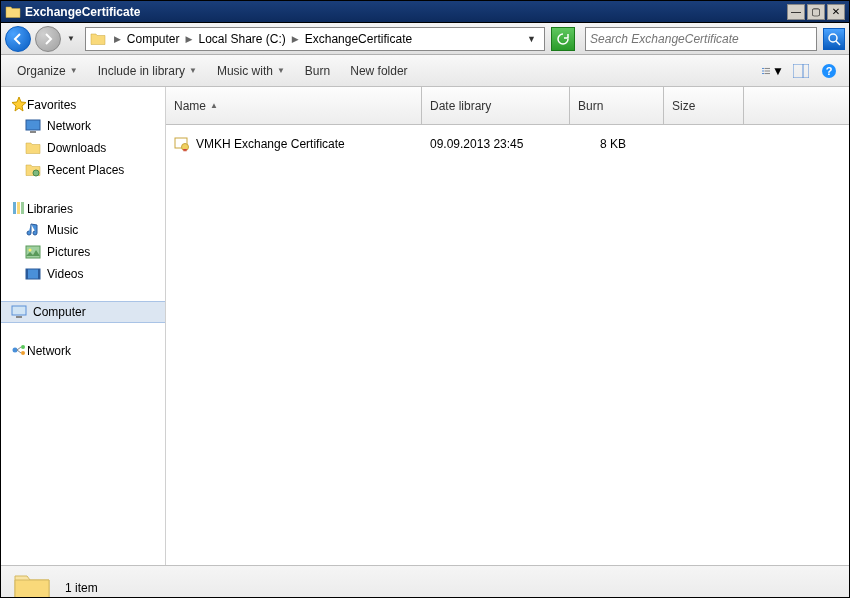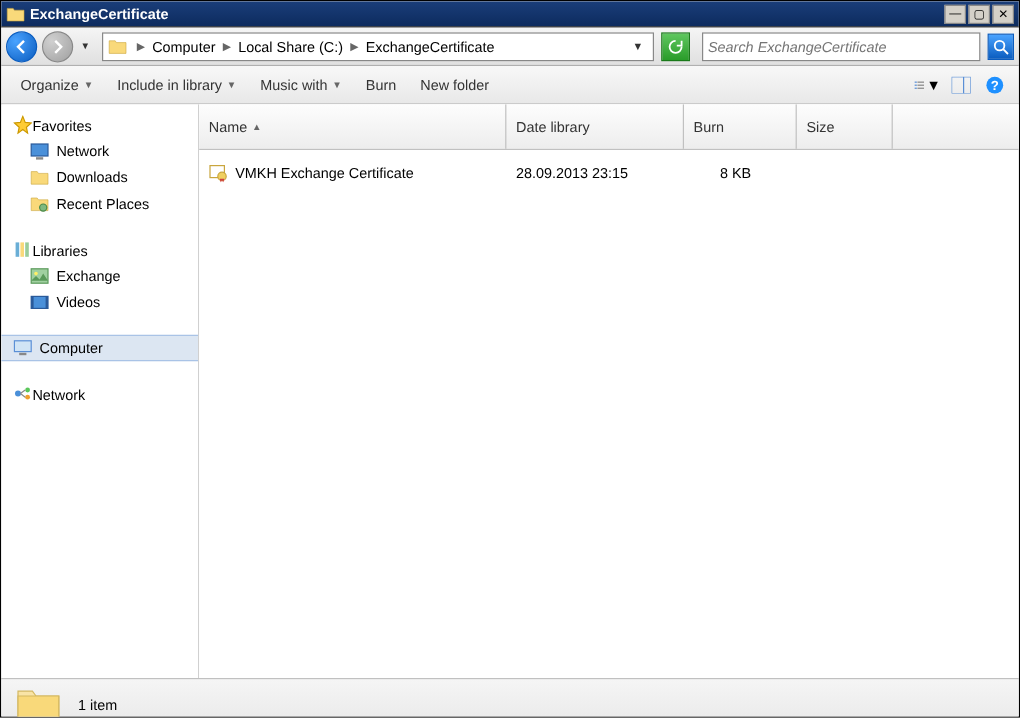--- a/index.html
+++ b/index.html
@@ -218,25 +218,31 @@
       <div class="sb-header">
         <span class="sb-ic"><svg viewBox="0 0 16 16" width="16" height="16">
               <rect x="2" y="2" width="3" height="12" fill="#6aaed6"></rect>
               <rect x="6" y="2" width="3" height="12" fill="#f9d97a"></rect>
               <rect x="10" y="2" width="3" height="12" fill="#9acd9a"></rect>
             </svg></span>
         <span>Libraries</span>
       </div>
       <div class="sb-item">
         <span class="sb-ic"><svg viewBox="0 0 16 16" width="16" height="16">
+              <path d="M6 2 v9 a2 2 0 1 1 -2 -2 M6 2 l6 1 v8 a2 2 0 1 1 -2 -2" fill="#4a90d9" stroke="#2a5a9a"></path>
+            </svg></span>
+        <span>Music</span>
+      </div>
+      <div class="sb-item">
+        <span class="sb-ic"><svg viewBox="0 0 16 16" width="16" height="16">
               <rect x="1" y="2" width="14" height="12" fill="#a0d0a0" stroke="#5a9a5a"></rect>
               <circle cx="5" cy="6" r="1.5" fill="#fff066"></circle>
               <path d="M1 12 l4 -4 3 3 3 -5 4 6 z" fill="#5a9a5a"></path>
             </svg></span>
-        <span>Exchange</span>
+        <span>Pictures</span>
       </div>
       <div class="sb-item">
         <span class="sb-ic"><svg viewBox="0 0 16 16" width="16" height="16">
               <rect x="1" y="3" width="14" height="10" fill="#4a90d9" stroke="#2a5a9a"></rect>
               <rect x="1" y="3" width="2" height="10" fill="#2a5a9a"></rect>
               <rect x="13" y="3" width="2" height="10" fill="#2a5a9a"></rect>
             </svg></span>
         <span>Videos</span>
       </div>
     </div>
@@ -285,21 +291,21 @@
     <div class="fl-rows">
       <div class="fl-row">
         <div class="cell name">
           <span class="sb-ic"><svg viewBox="0 0 16 16" width="16" height="16">
                 <rect x="1" y="2" width="12" height="10" fill="#fff" stroke="#c9a63e"></rect>
                 <circle cx="11" cy="11" r="3.5" fill="#f0d060" stroke="#c9a63e"></circle>
                 <path d="M9 13 l1 3 1 -2 1 2 1 -3" fill="#d04040"></path>
               </svg></span>
           <span>VMKH Exchange Certificate</span>
         </div>
-        <div class="cell date"><span>28.09.2013 23:15</span></div>
+        <div class="cell date"><span>09.09.2013 23:45</span></div>
         <div class="cell size"><span>8 KB</span></div>
       </div>
     </div>
   </div>
 </div>
 
 <div class="statusbar">
   <span class="sb-folder-big">
     <svg viewBox="0 0 38 36" width="38" height="36">
         <path d="M2 6 h12 l3 4 h19 v22 h-34 z" fill="#f9e4a6" stroke="#d4b860"></path>

